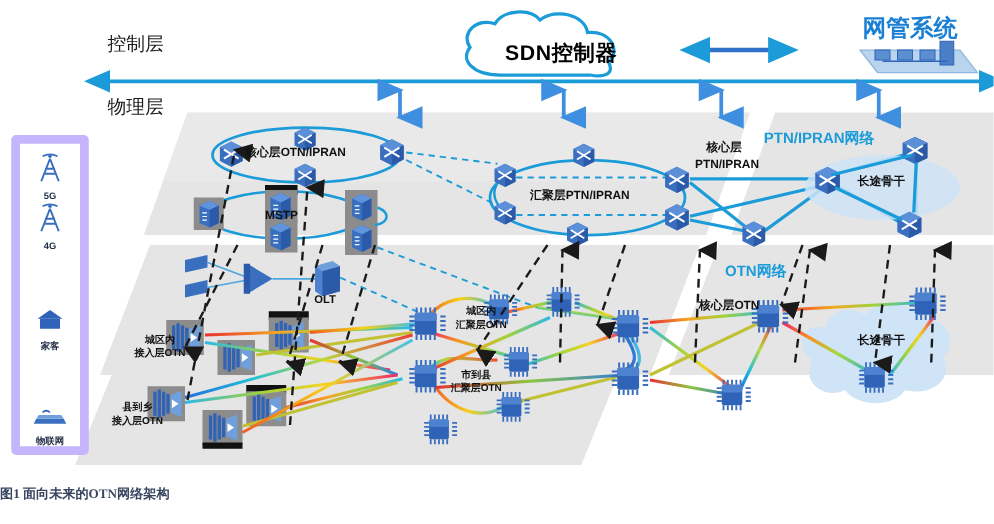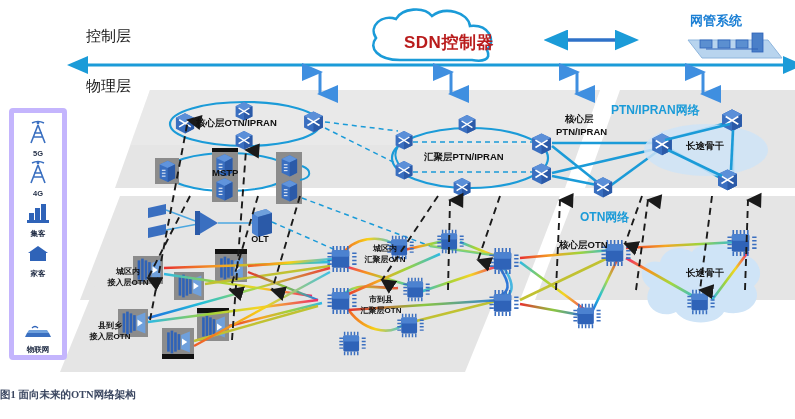--- a/index.html
+++ b/index.html
@@ -1,26 +1,26 @@
 <!DOCTYPE html>
 <html><head>
 <meta charset="utf-8">
 <style>
   html,body{margin:0;padding:0;background:#fff;}
   body{width:795px;height:419px;font-family:"Liberation Sans","DejaVu Sans",sans-serif;overflow:hidden;}
   #stage{position:relative;width:795px;height:419px;background:#ffffff;}
   svg.diagram{position:absolute;left:0;top:0;width:795px;height:419px;}
   .lbl{position:absolute;white-space:nowrap;line-height:1.05;}
   .layer-label{font-size:15px;color:#1a1a1a;font-weight:400;}
-  .cloud-title{font-size:17px;font-weight:bold;color:#b91c1c;letter-spacing:.5px;}
+  .cloud-title{font-size:17px;font-weight:bold;color:#000000;letter-spacing:.5px;}
   .net-title{font-size:12px;font-weight:bold;color:#1b9bd8;}
-  .nms-title{font-size:13px;font-weight:bold;color:#1b7fd4;}
+  .nms-title{font-size:19px;font-weight:bold;color:#1b7fd4;}
   .ring-label{font-size:9.5px;font-weight:bold;color:#111;text-align:center;}
   .small-label{font-size:8px;font-weight:bold;color:#111;text-align:center;line-height:1.12;}
-  .legend-box{position:absolute;left:9px;top:108px;width:48px;height:242px;border:5px solid #c4b5fd;border-radius:4px;background:#fff;}
+  .legend-box{position:absolute;left:9px;top:108px;width:48px;height:242px;border:7px solid #c4b5fd;border-radius:4px;background:#fff;}
   .legend-item{position:absolute;width:48px;text-align:center;}
   .legend-item .cap{font-size:7.5px;color:#1f2b44;font-weight:bold;display:block;margin-top:0px;}
   .caption{position:absolute;left:0;top:388px;width:659px;text-align:left;font-size:10.5px;color:#3a4660;font-family:"Liberation Serif","DejaVu Serif",serif;font-weight:bold;}
 </style>
 </head>
 <body>
 
 <div id="stage">
 
   <svg class="diagram" viewBox="0 0 795 419">
@@ -392,29 +392,20 @@
       <span class="cap">5G</span>
     </div>
     <div class="legend-item" style="top:46px;">
       <svg width="26" height="26" viewBox="0 0 26 26">
         <path d="M7 4 q6 -3 12 0" stroke="#3a6fc0" stroke-width="1.4" fill="none"></path>
         <circle cx="13" cy="4" r="1.4" fill="#3a6fc0"></circle>
         <path d="M13 6 L6 24 M13 6 L20 24 M9 14 L17 14 M8 18 L18 18" stroke="#3a6fc0" stroke-width="1.6" fill="none"></path>
       </svg>
       <span class="cap">4G</span>
     </div>
-    <div class="legend-item" style="top:88px;">
-      <svg width="26" height="24" viewBox="0 0 26 24">
-        <rect x="4" y="12" width="5" height="8" fill="#2f63b8"></rect>
-        <rect x="10" y="7" width="5" height="13" fill="#2f63b8"></rect>
-        <rect x="16" y="3" width="5" height="17" fill="#2f63b8"></rect>
-        <rect x="2" y="19" width="22" height="3" fill="#2f63b8"></rect>
-      </svg>
-      <span class="cap">集客</span>
-    </div>
     <div class="legend-item" style="top:130px;">
       <svg width="26" height="22" viewBox="0 0 26 22">
         <path d="M3 10 L13 3 L23 10 Z" fill="#2f63b8"></path>
         <rect x="5" y="10" width="16" height="8" fill="#2f63b8"></rect>
       </svg>
       <span class="cap">家客</span>
     </div>
     <div class="legend-item" style="top:208px;">
       <svg width="30" height="20" viewBox="0 0 30 20">
         <path d="M4 12 L26 12 L28 16 L2 16 Z" fill="#3a6fc0"></path>

